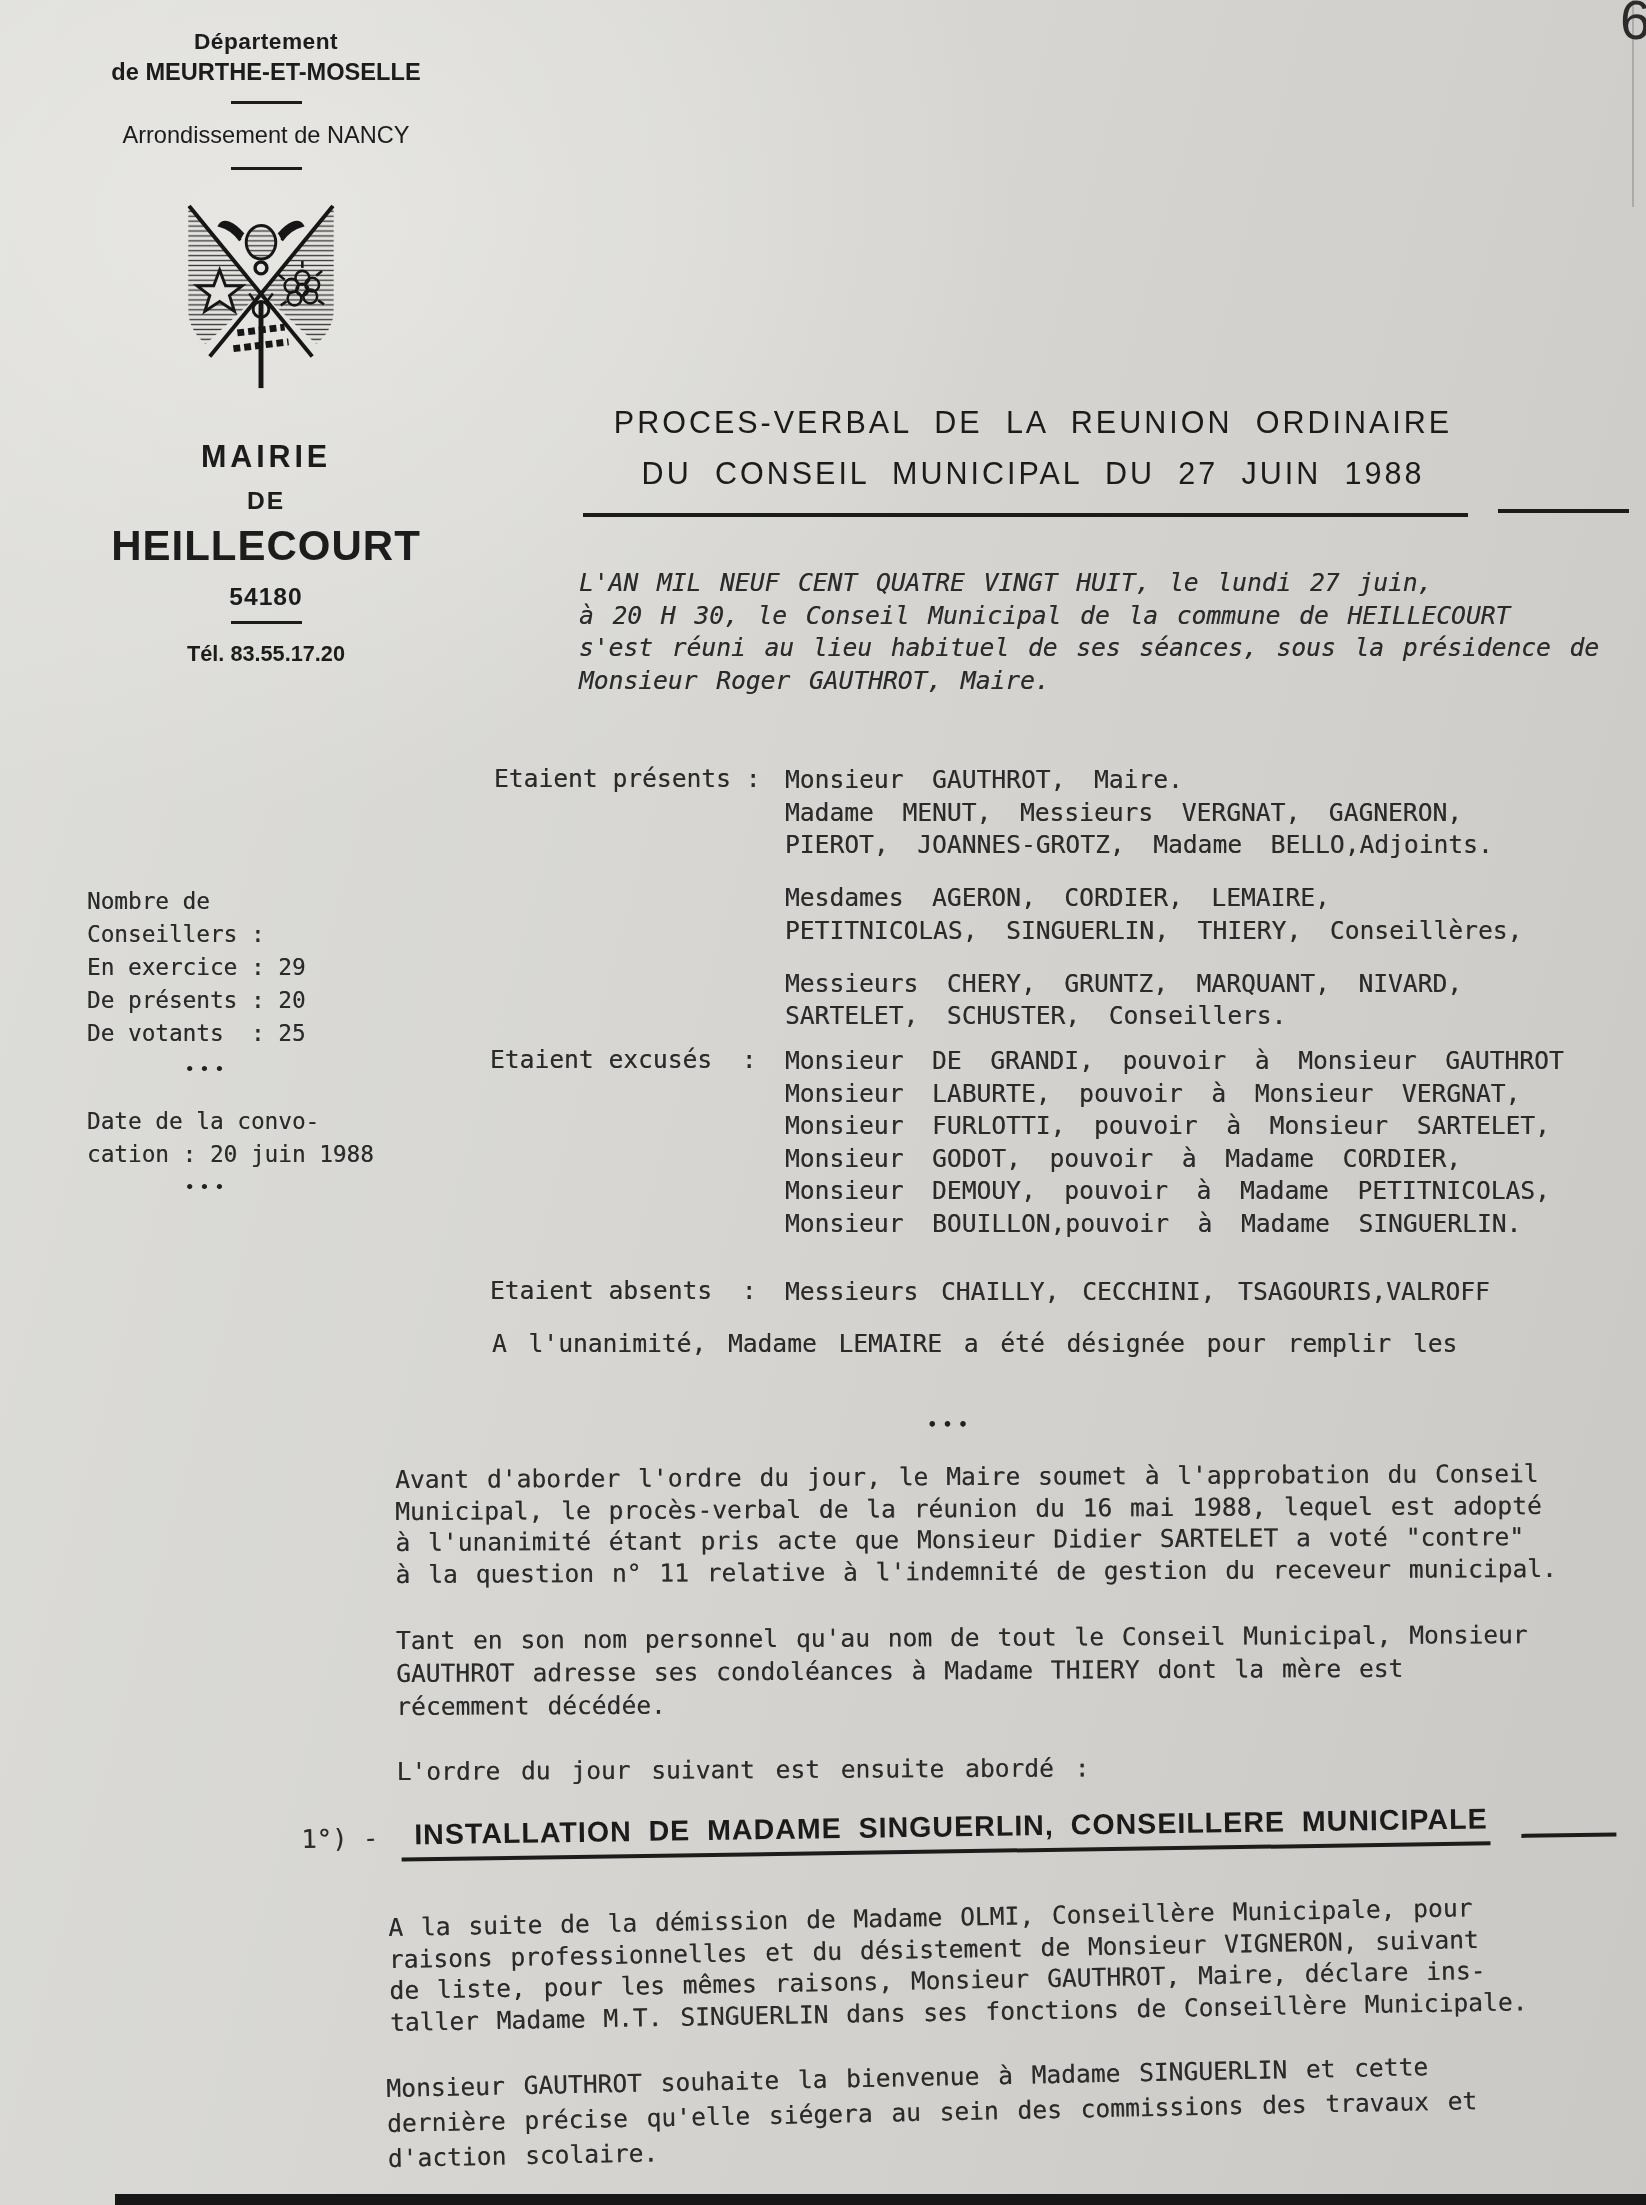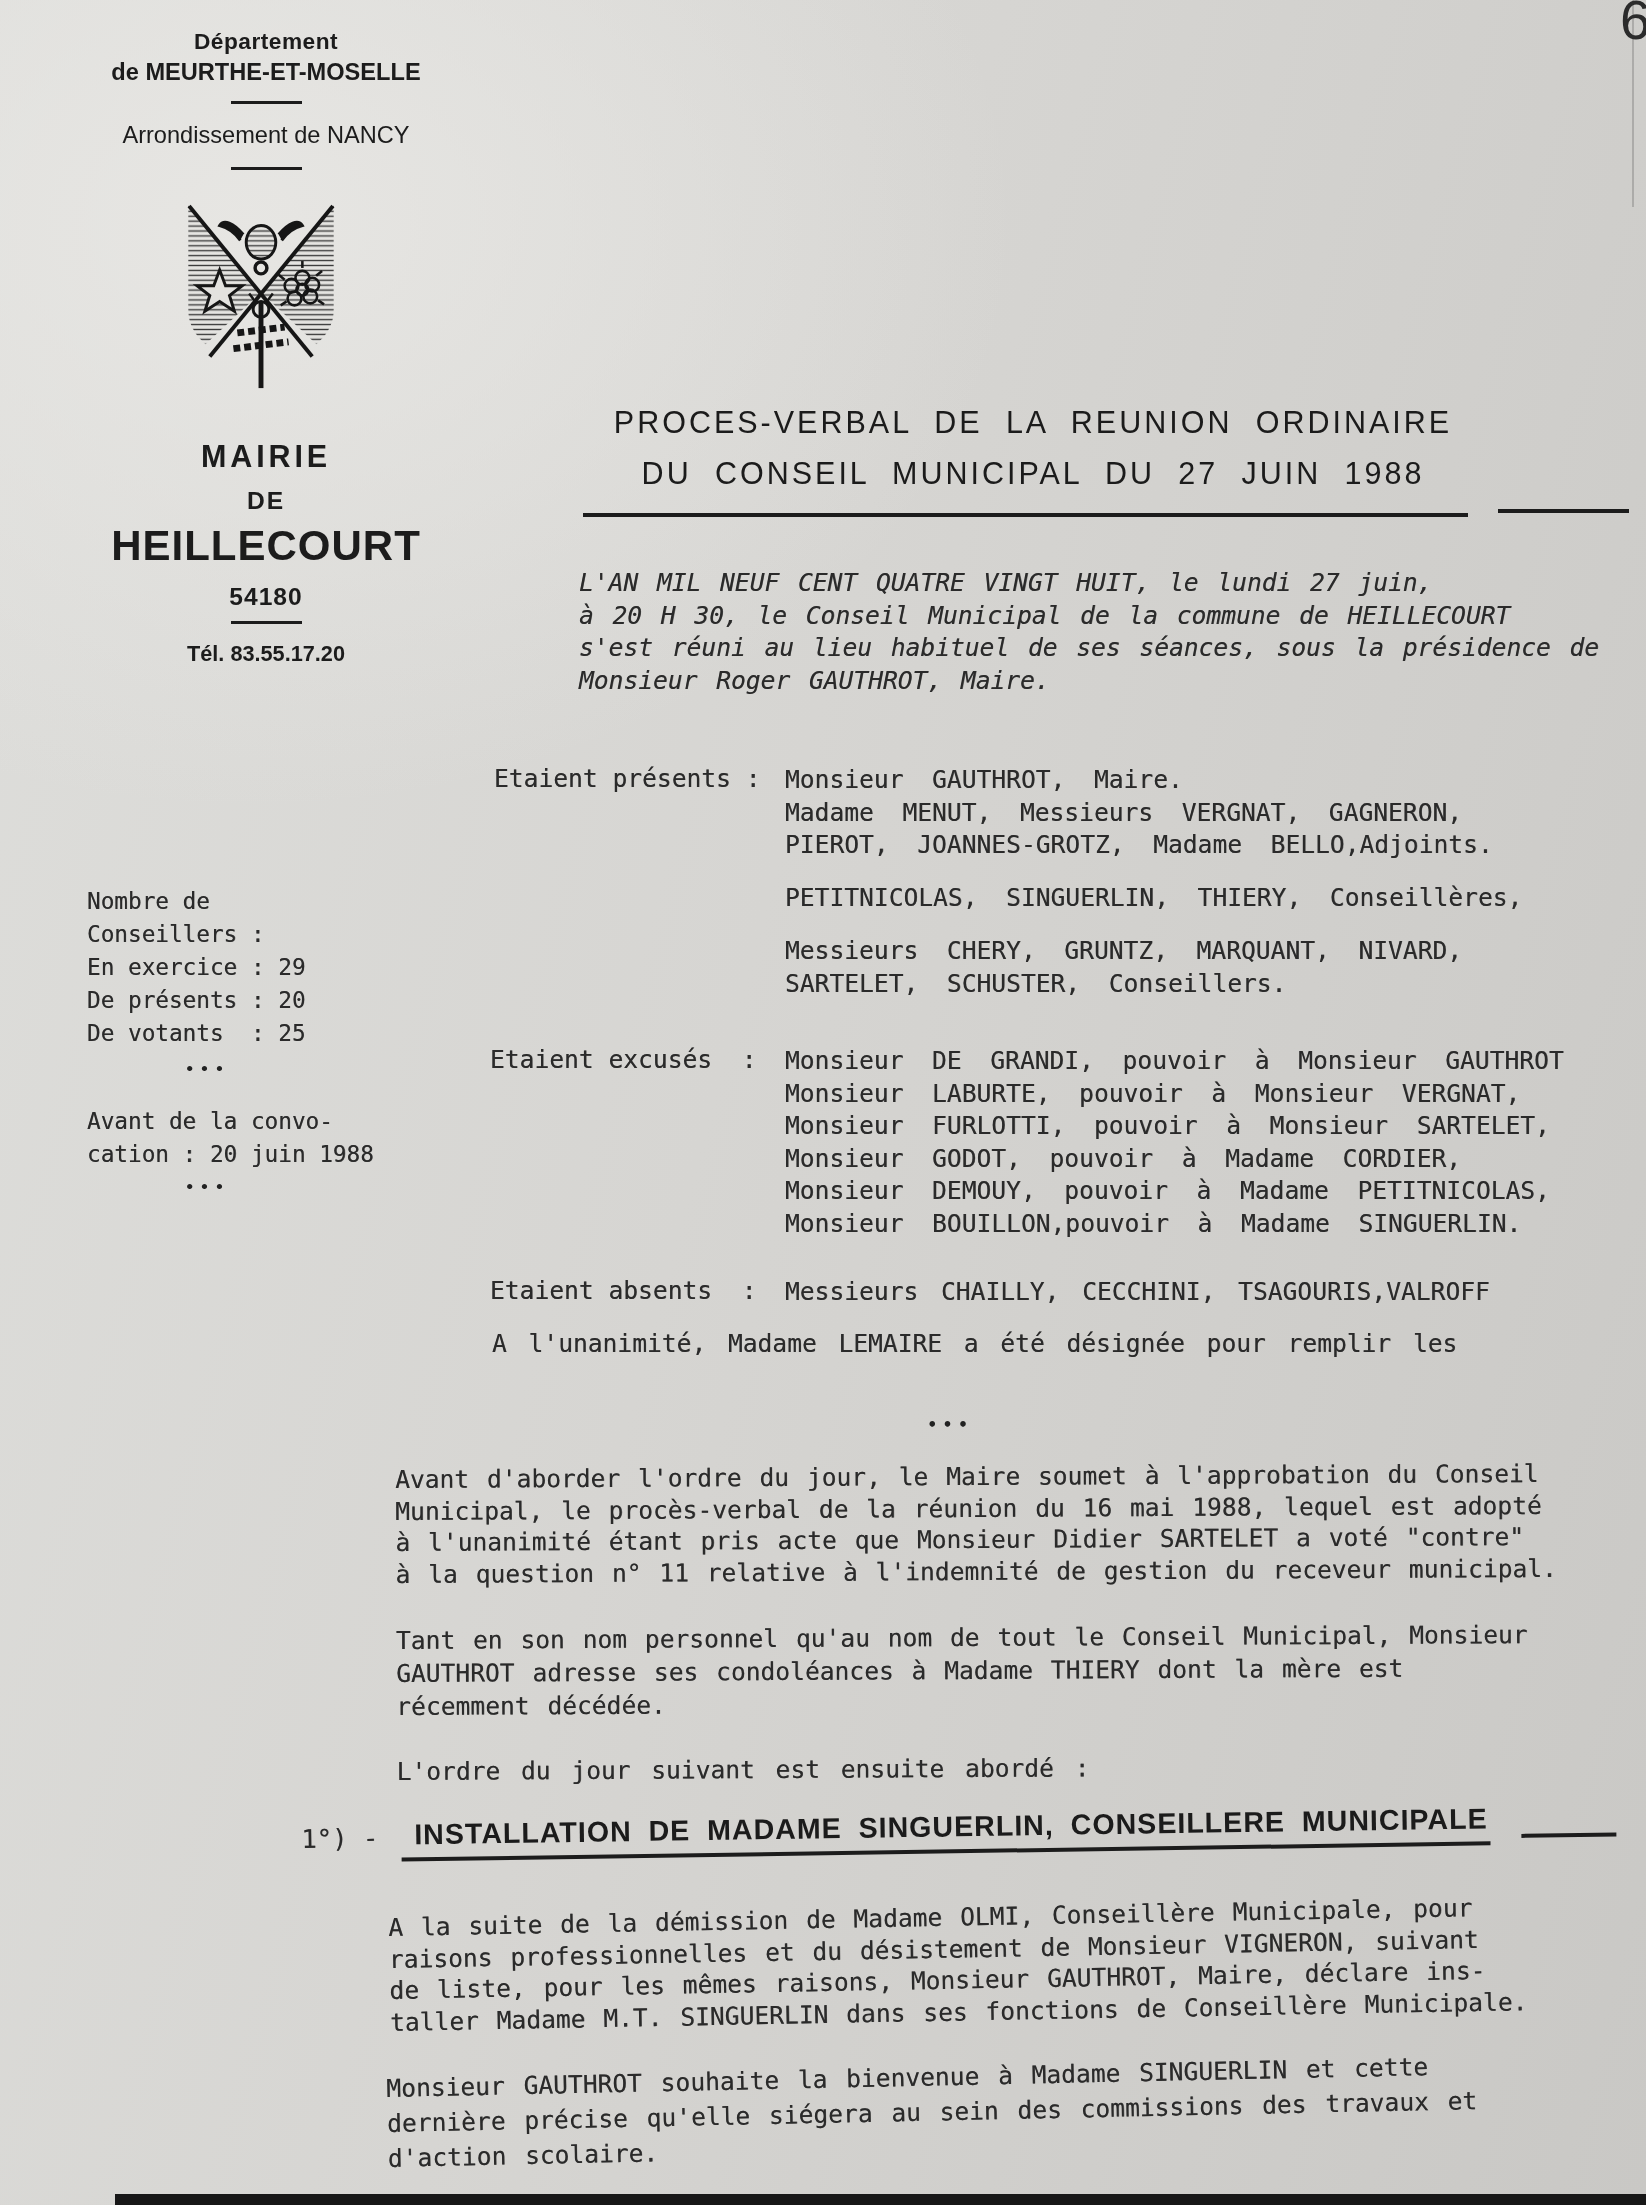--- a/index.html
+++ b/index.html
@@ -96,21 +96,21 @@
 
   <div class="abs mono tw lines" style="left:87px;top:885px;font-size:22.7px;line-height:33px;">
       <div>Nombre de</div>
       <div>Conseillers :</div>
       <div>En exercice : 29</div>
       <div>De présents : 20</div>
       <div>De votants  : 25</div>
     </div>
   <div class="abs sep" style="left:87px;top:1060px;width:241px;text-align:center;font-size:14.8px;">•••</div>
   <div class="abs mono tw lines" style="left:87px;top:1105px;font-size:22.7px;line-height:33px;">
-      <div>Avant de la convo-</div>
+      <div>Date de la convo-</div>
       <div>cation : 20 juin 1988</div>
     </div>
   <div class="abs sep" style="left:87px;top:1178px;width:241px;text-align:center;font-size:14.8px;">•••</div>
 
   <div class="abs sans" style="left:584px;top:397px;width:898px;text-align:center;font-size:30.5px;font-weight:normal;letter-spacing:3px;word-spacing:11.8px;line-height:51px;color:#1b1b1b;">
     <div>PROCES-VERBAL DE LA REUNION ORDINAIRE</div>
     <div>DU CONSEIL MUNICIPAL DU 27 JUIN 1988</div>
   </div>
   <div class="abs rule" style="left:583px;top:513px;width:885px;height:3.9px;"></div>
   <div class="abs rule" style="left:1498px;top:509px;width:131px;height:3.9px;"></div>
@@ -121,20 +121,21 @@
       <div>s'est réuni au lieu habituel de ses séances, sous la présidence de</div>
       <div>Monsieur Roger GAUTHROT, Maire.</div>
     </div>
 
   <div class="abs mono tw" style="left:494px;top:764px;font-size:24.6px;white-space:pre;">Etaient présents :</div>
   <div class="abs mono tw lines" style="left:785px;top:764px;font-size:24.6px;line-height:32.5px;word-spacing:13.8px;">
       <div>Monsieur GAUTHROT, Maire.</div>
       <div>Madame MENUT, Messieurs VERGNAT, GAGNERON,</div>
       <div>PIEROT, JOANNES-GROTZ, Madame BELLO,Adjoints.</div>
       <div></div>
+      <div>Mesdames AGERON, CORDIER, LEMAIRE,</div>
       <div>PETITNICOLAS, SINGUERLIN, THIERY, Conseillères,</div>
       <div></div>
       <div>Messieurs CHERY, GRUNTZ, MARQUANT, NIVARD,</div>
       <div>SARTELET, SCHUSTER, Conseillers.</div>
     </div>
 
   <div class="abs mono tw" style="left:490px;top:1045px;font-size:24.6px;white-space:pre;">Etaient excusés  :</div>
   <div class="abs mono tw lines" style="left:785px;top:1045px;font-size:24.6px;line-height:32.5px;word-spacing:13.8px;">
       <div>Monsieur DE GRANDI, pouvoir à Monsieur GAUTHROT</div>
       <div>Monsieur LABURTE, pouvoir à Monsieur VERGNAT,</div>

